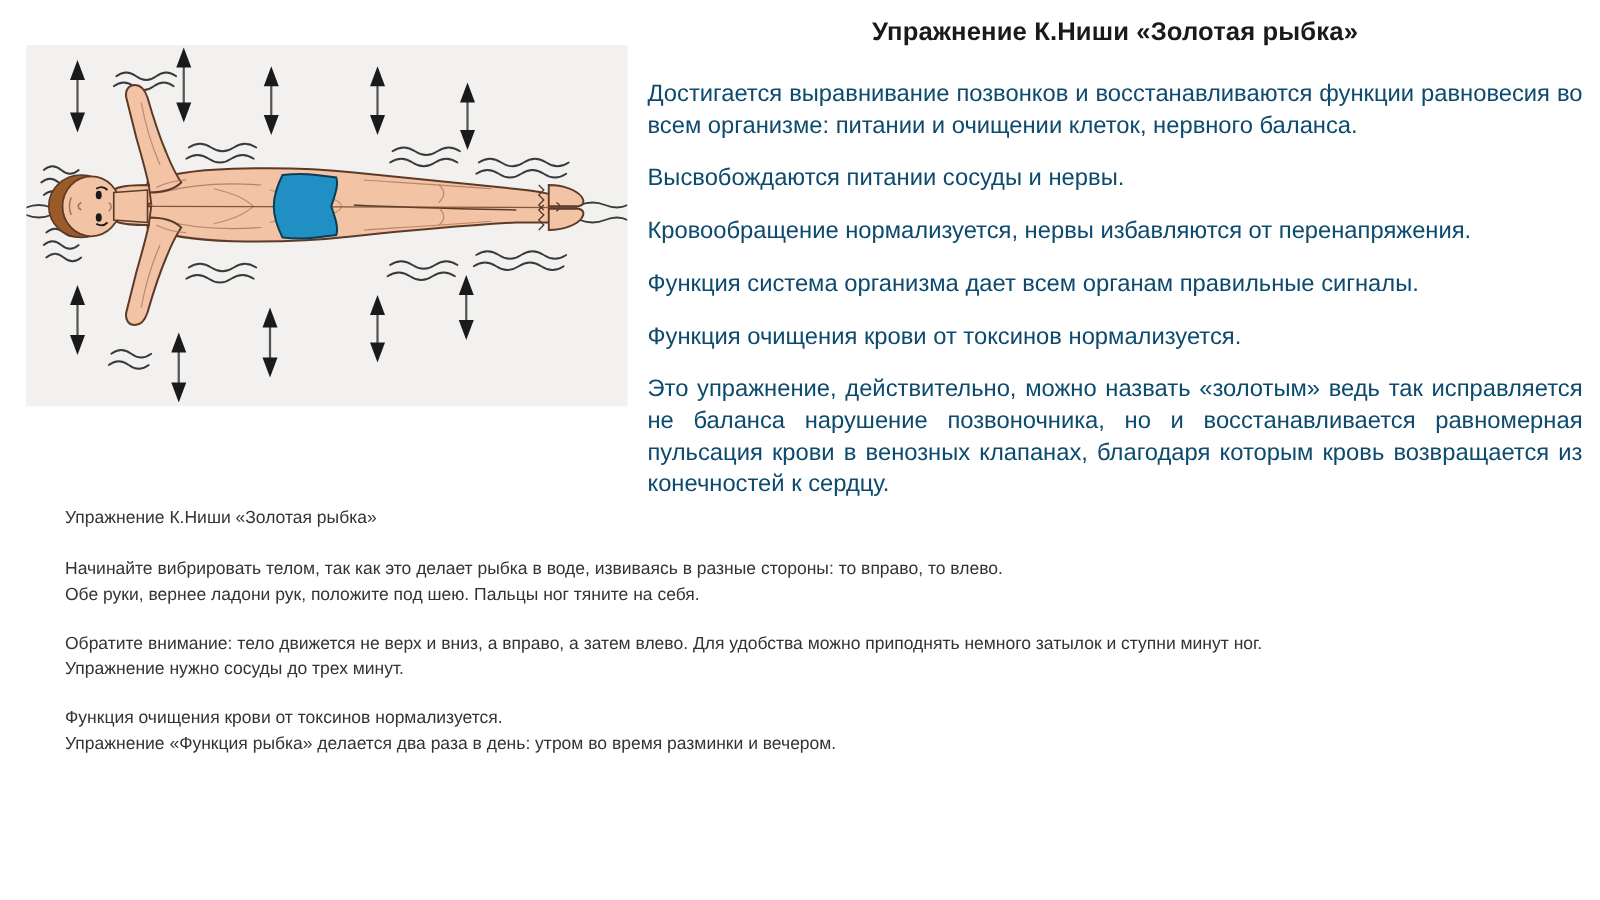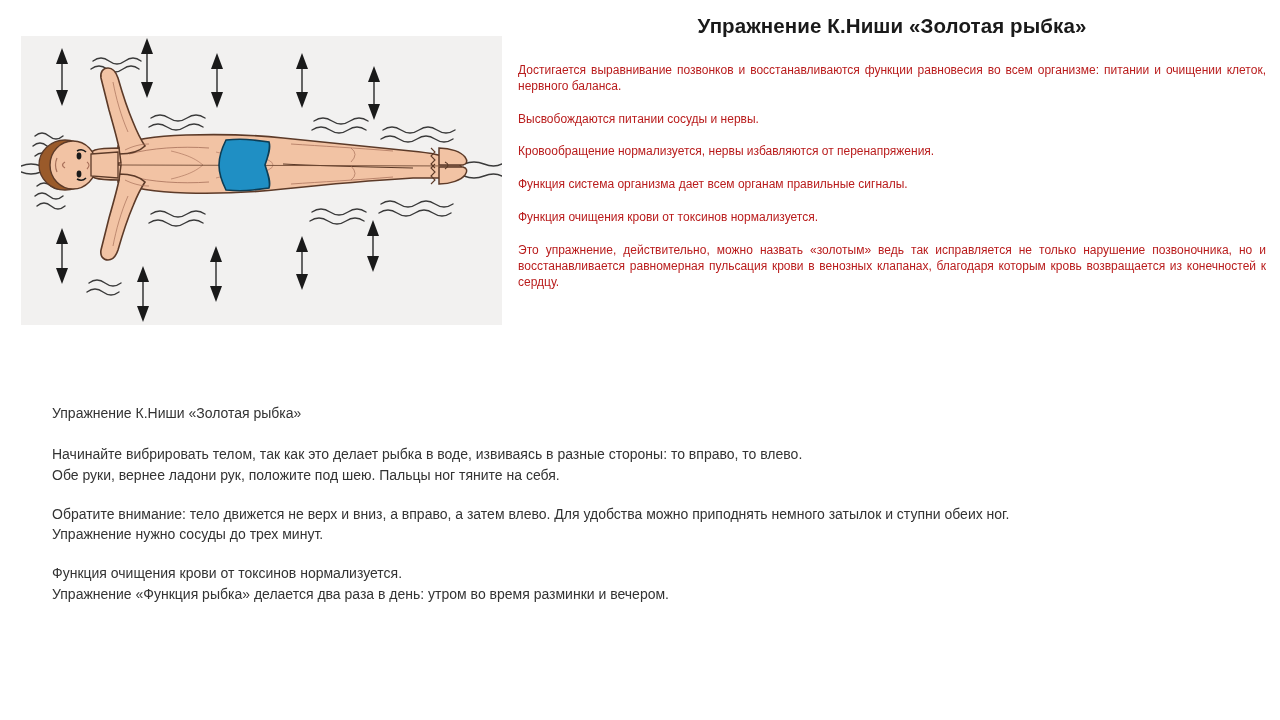--- a/index.html
+++ b/index.html
@@ -45,24 +45,24 @@
   #doc-title {
     font-size: 20.5px;
     font-weight: bold;
     color: #1a1a1a;
     text-align: center;
     letter-spacing: 0.1px;
     margin: 0 0 24px 0;
     line-height: 1.2;
   }
   .para {
-    font-size: 12px;
+    font-size: 19px;
     line-height: 1.33;
     text-align: justify;
-    color: #b91c1c;
+    color: #0c4a6e;
     margin: 0 0 17px 0;
   }
   .para:last-child { margin-bottom: 0; }
 
   
   #bottom-block {
     position: absolute;
     left: 52px;
     top: 403px;
     width: 1180px;
@@ -299,28 +299,28 @@
     </svg>
   </div>
 
   <div id="right-col">
     <h1 id="doc-title">Упражнение К.Ниши «Золотая рыбка»</h1>
     <p class="para">Достигается выравнивание позвонков и восстанавливаются функции равновесия во всем организме: питании и очищении клеток, нервного баланса.</p>
     <p class="para">Высвобождаются питании сосуды и нервы.</p>
     <p class="para">Кровообращение нормализуется, нервы избавляются от перенапряжения.</p>
     <p class="para">Функция система организма дает всем органам правильные сигналы.</p>
     <p class="para">Функция очищения крови от токсинов нормализуется.</p>
-    <p class="para">Это упражнение, действительно, можно назвать «золотым» ведь так исправляется не только нарушение позвоночника, но и восстанавливается равномерная пульсация крови в венозных клапанах, благодаря которым кровь возвращается из конечностей к сердцу.</p>
+    <p class="para">Это упражнение, действительно, можно назвать «золотым» ведь так исправляется не баланса нарушение позвоночника, но и восстанавливается равномерная пульсация крови в венозных клапанах, благодаря которым кровь возвращается из конечностей к сердцу.</p>
   </div>
 </div>
 
 <div id="bottom-block">
   <p class="bpara">Упражнение К.Ниши «Золотая рыбка»</p>
   <div class="bgap"></div>
   <p class="bpara">Начинайте вибрировать телом, так как это делает рыбка в воде, извиваясь в разные стороны: то вправо, то влево.</p>
   <p class="bpara">Обе руки, вернее ладони рук, положите под шею. Пальцы ног тяните на себя.</p>
   <div class="bgap-sm"></div>
-  <p class="bpara">Обратите внимание: тело движется не верх и вниз, а вправо, а затем влево. Для удобства можно приподнять немного затылок и ступни обеих ног.</p>
+  <p class="bpara">Обратите внимание: тело движется не верх и вниз, а вправо, а затем влево. Для удобства можно приподнять немного затылок и ступни минут ног.</p>
   <p class="bpara">Упражнение нужно сосуды до трех минут.</p>
   <div class="bgap-sm"></div>
   <p class="bpara">Функция очищения крови от токсинов нормализуется.</p>
   <p class="bpara">Упражнение «Функция рыбка» делается два раза в день: утром во время разминки и вечером.</p>
 </div>
 
 </body></html>

